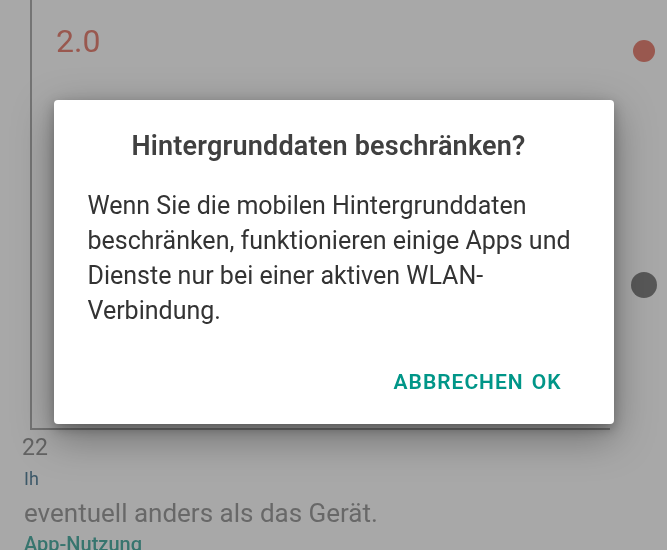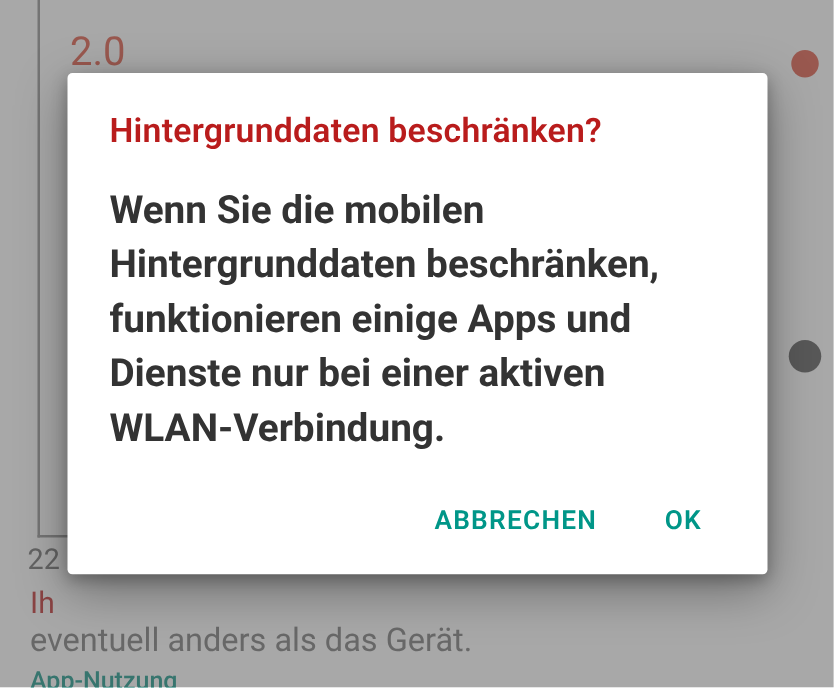--- a/index.html
+++ b/index.html
@@ -57,22 +57,22 @@
       position: absolute;
       left: 22px;
       top: 434px;
       font-size: 23px;
       color: #626262;
     }
     .bg-caption-line1 {
       position: absolute;
       left: 24px;
       top: 468px;
-      font-size: 24px;
-      color: #b91c1c;
+      font-size: 18px;
+      color: #0c4a6e;
     }
     .bg-caption-line2 {
       position: absolute;
       left: 24px;
       top: 498px;
       font-size: 26px;
       color: #6e6e6e;
     }
     .bg-section {
       position: absolute;
@@ -95,35 +95,35 @@
       transform: translate(-50%, -54%);
       width: 560px;
       background: #ffffff;
       border-radius: 4px;
       box-shadow: 0 12px 40px rgba(0,0,0,0.35), 0 4px 12px rgba(0,0,0,0.25);
       padding: 30px 34px 14px 34px;
     }
     .dialog-title {
       font-size: 27px;
       font-weight: 600;
-      color: #b91c1c;
+      color: #404040;
       margin-bottom: 26px;
       letter-spacing: 0.2px;
+      margin-left: 44px;
     }
     .dialog-body {
-      font-size: 31px;
+      font-size: 25px;
       line-height: 1.4;
       color: #333;
-      font-weight: 700;
+      font-weight: 400;
       margin-bottom: 36px;
     }
     .dialog-actions {
       display: flex;
       justify-content: flex-end;
-      gap: 46px;
       padding-right: 14px;
       padding-bottom: 10px;
     }
     .dialog-btn {
       background: none;
       border: none;
       font-size: 21px;
       font-weight: 600;
       color: #009688;
       letter-spacing: 1px;

